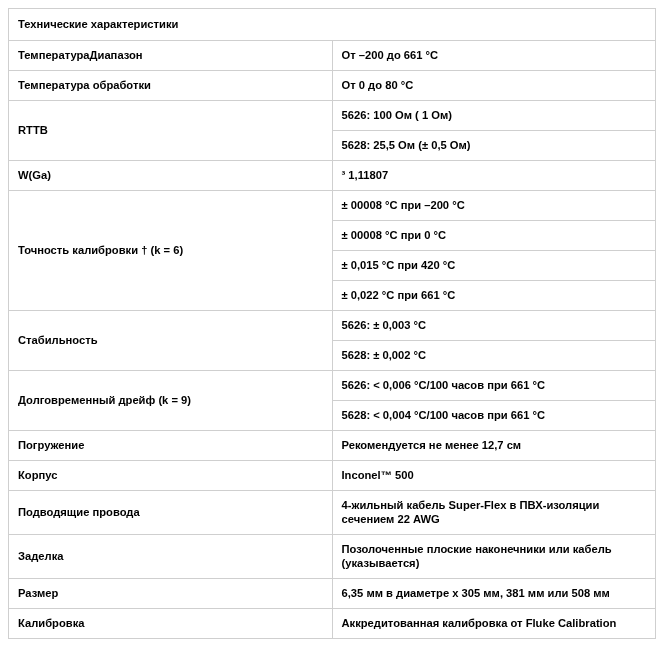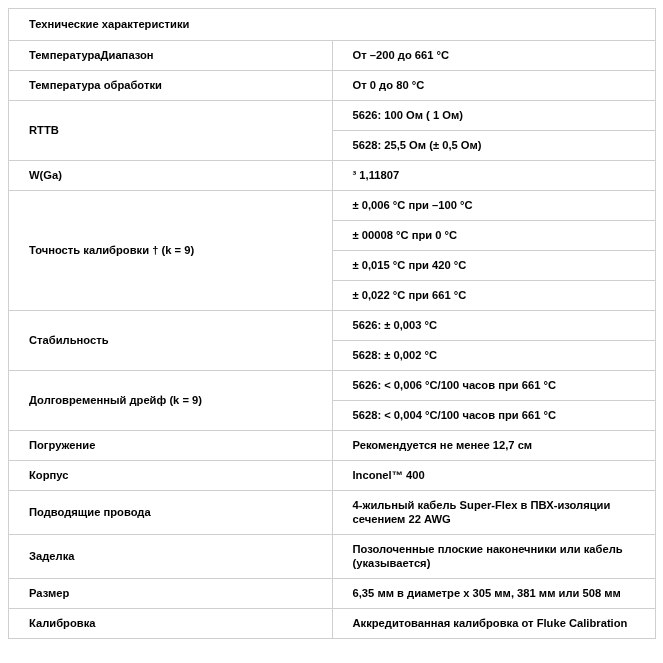--- a/index.html
+++ b/index.html
@@ -22,21 +22,21 @@
   }
   table.spec {
     border-collapse: collapse;
     width: 648px;
     margin-left: 8px;
     margin-top: 8px;
     table-layout: fixed;
   }
   table.spec td {
     border: 1px solid #cfcfcf;
-    padding: 7px 9px 8px 20px;
+    padding: 7px 9px 8px 9px;
     font-size: 11.2px;
     line-height: 1.25;
     vertical-align: middle;
     word-wrap: break-word;
   }
   td.label {
     width: 222px;
     font-weight: bold;
     margin-left: 33px;
   }
@@ -79,22 +79,22 @@
       <tr>
         <td class="value">5628: 25,5 Ом (± 0,5 Ом)</td>
       </tr>
 
       <tr>
         <td class="label">W(Ga)</td>
         <td class="value">³ 1,11807</td>
       </tr>
 
       <tr>
-        <td class="label" rowspan="4">Точность калибровки † (k = 9)</td>
-        <td class="value">± 0,006 °C при –100 °C</td>
+        <td class="label" rowspan="4">Точность калибровки † (k = 6)</td>
+        <td class="value">± 00008 °C при –200 °C</td>
       </tr>
       <tr>
         <td class="value">± 00008 °C при 0 °C</td>
       </tr>
       <tr>
         <td class="value">± 0,015 °C при 420 °C</td>
       </tr>
       <tr>
         <td class="value">± 0,022 °C при 661 °C</td>
       </tr>
@@ -115,21 +115,21 @@
         <td class="value">5628:  &lt; 0,004 °C/100 часов при 661 °C</td>
       </tr>
 
       <tr>
         <td class="label">Погружение</td>
         <td class="value">Рекомендуется не менее 12,7 см</td>
       </tr>
 
       <tr>
         <td class="label">Корпус</td>
-        <td class="value">Inconel™ 400</td>
+        <td class="value">Inconel™ 500</td>
       </tr>
 
       <tr>
         <td class="label">Подводящие провода</td>
         <td class="value">4-жильный кабель Super-Flex в ПВХ-изоляции сечением 22 AWG</td>
       </tr>
 
       <tr>
         <td class="label">Заделка</td>
         <td class="value">Позолоченные плоские наконечники или кабель (указывается)</td>

